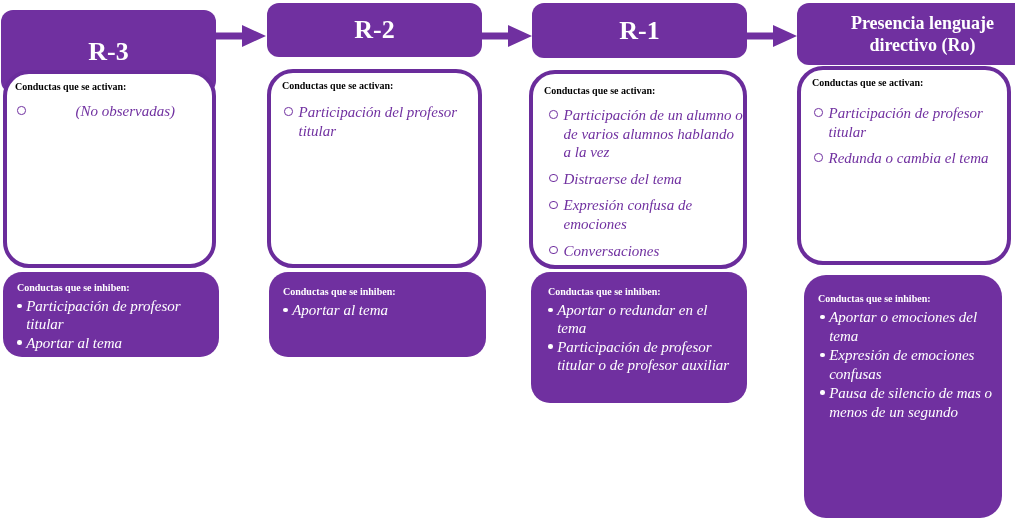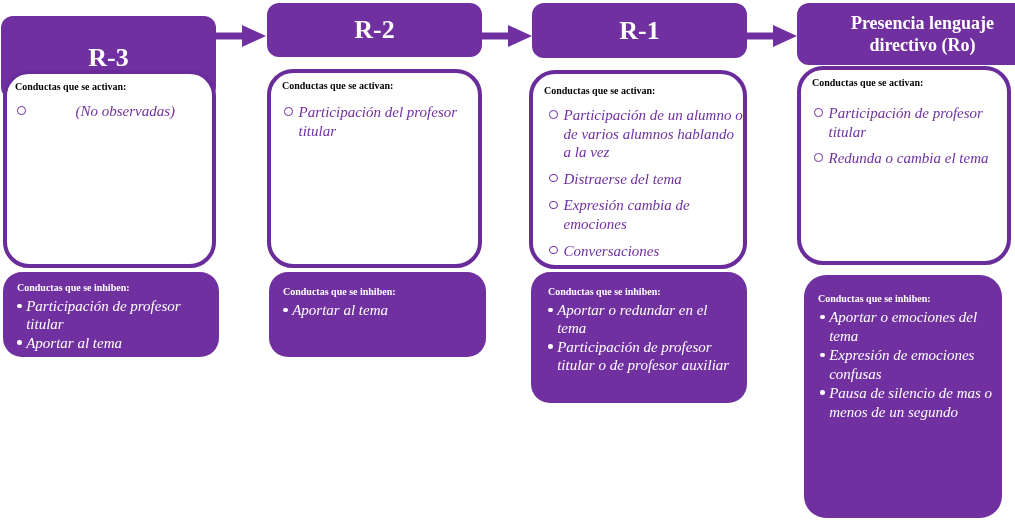--- a/index.html
+++ b/index.html
@@ -24,21 +24,21 @@
           color:#7030A0;padding-left:13px;padding-right:0;}
   .act li + li{margin-top:8px;}
   .ring{flex:0 0 auto;width:8.5px;height:8.5px;border:1.5px solid #7030A0;border-radius:50%;
         margin-top:4.2px;margin-right:6px;box-sizing:border-box;}
   .inh{padding:6px 8px 0 14px;}
   .inh li{display:flex;font-style:italic;font-size:15px;line-height:18.3px;color:#ffffff;}
   .dot{flex:0 0 auto;width:4.6px;height:4.6px;background:#ffffff;border-radius:50%;
        margin-top:6.8px;margin-right:4.6px;}
   .arrow{position:absolute;}
   
-  .c1 .hdr{left:1px;top:16px;width:215px;height:83px;}
+  .c1 .hdr{left:1px;top:10px;width:215px;height:83px;}
   .c1 .act{left:3px;top:70px;width:213px;height:198px;}
   .c1 .act .boxtitle{padding-left:8px;}
   .c1 .act li{padding-left:10px;gap:44px;}
   .c1 .inh{left:3px;top:272px;width:216px;height:85px;}
   .c2 .hdr{left:267px;top:3px;width:215px;height:54px;}
   .c2 .act{left:267px;top:69px;width:215px;height:199px;}
   .c2 .inh{left:269px;top:272px;width:217px;height:85px;padding-top:10px;}
   .c3 .hdr{left:532px;top:3px;width:215px;height:55px;}
   .c3 .act{left:529px;top:70px;width:218px;height:199px;}
   .c3 .act .boxtitle{padding-top:7px;}
@@ -124,21 +124,21 @@
         <li>
           <span class="ring"></span>
           <span>Participación de un alumno o de varios alumnos hablando a la vez</span>
         </li>
         <li>
           <span class="ring"></span>
           <span>Distraerse del tema</span>
         </li>
         <li>
           <span class="ring"></span>
-          <span>Expresión cambia de emociones</span>
+          <span>Expresión confusa de emociones</span>
         </li>
         <li>
           <span class="ring"></span>
           <span>Conversaciones</span>
         </li>
       </ul>
     </div>
     <div class="inh">
       <div class="boxtitle">Conductas que se inhiben:</div>
       <ul class="items">

